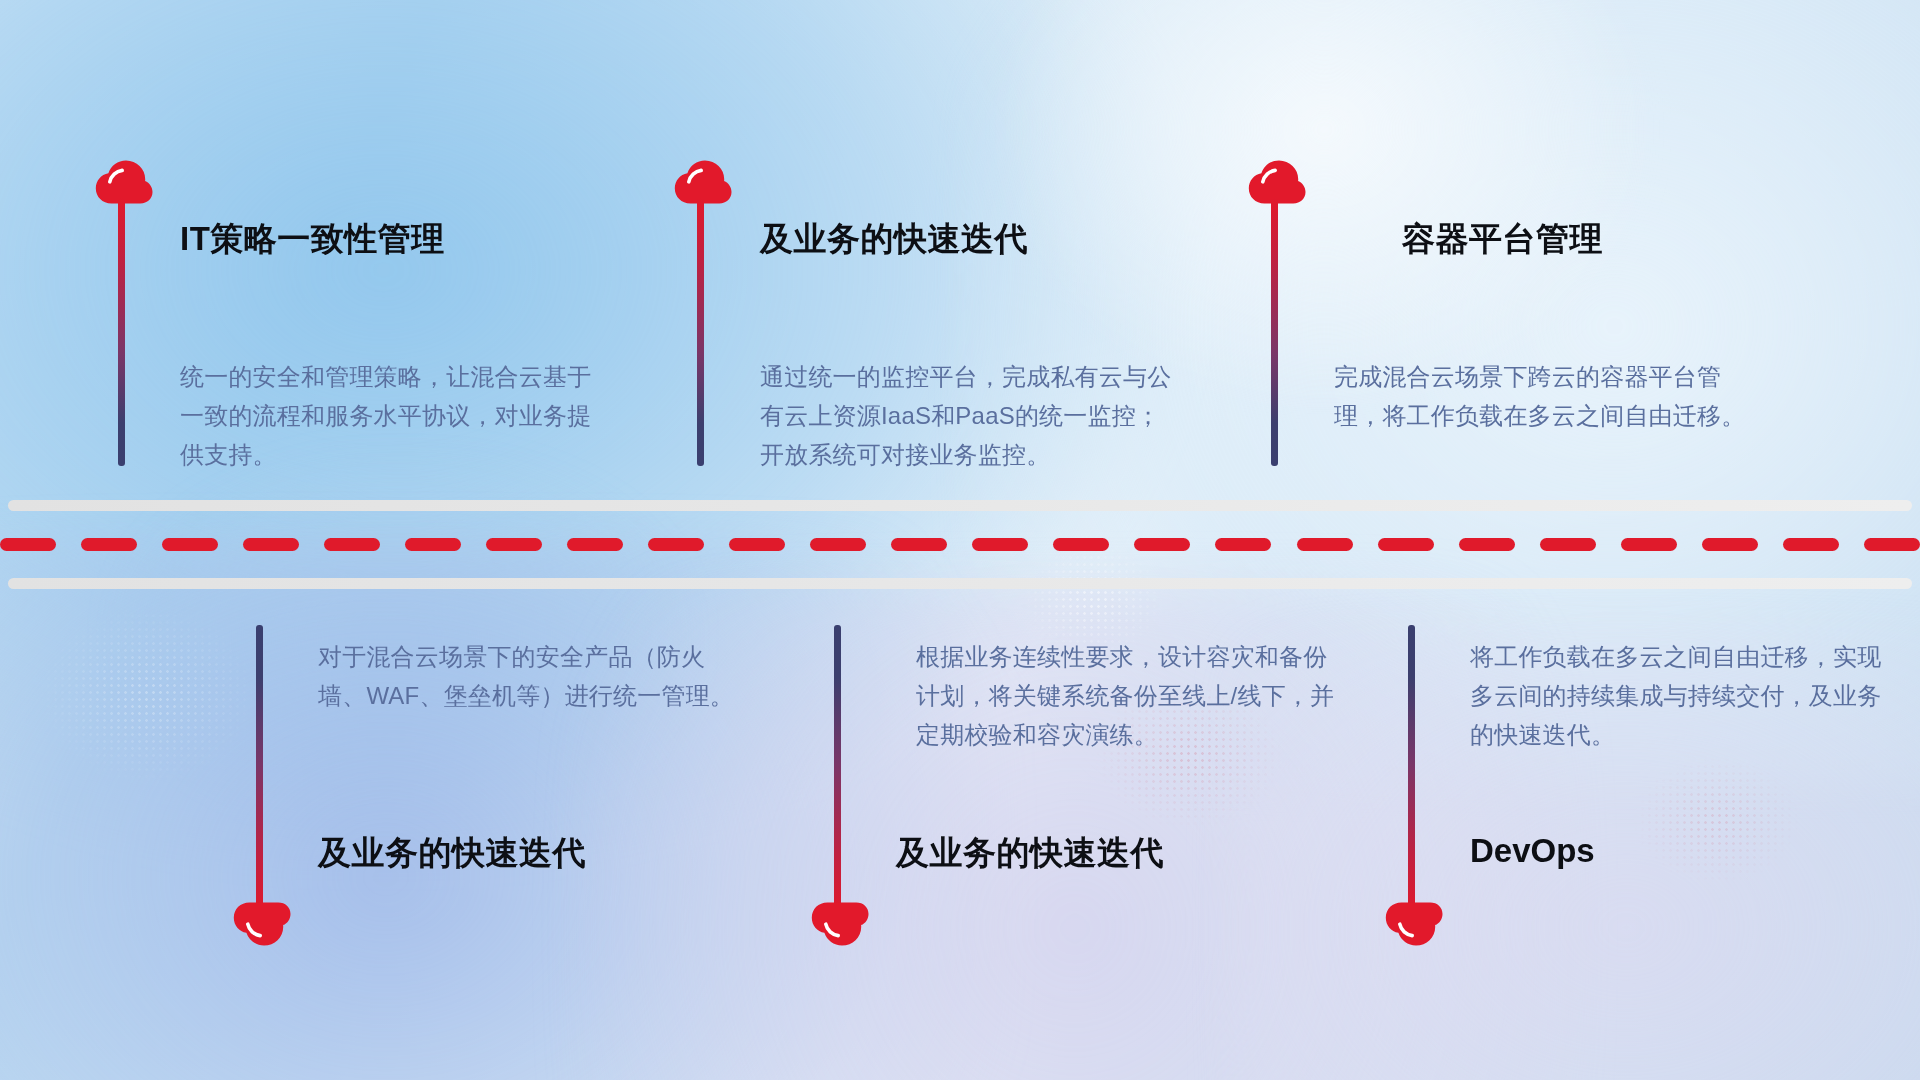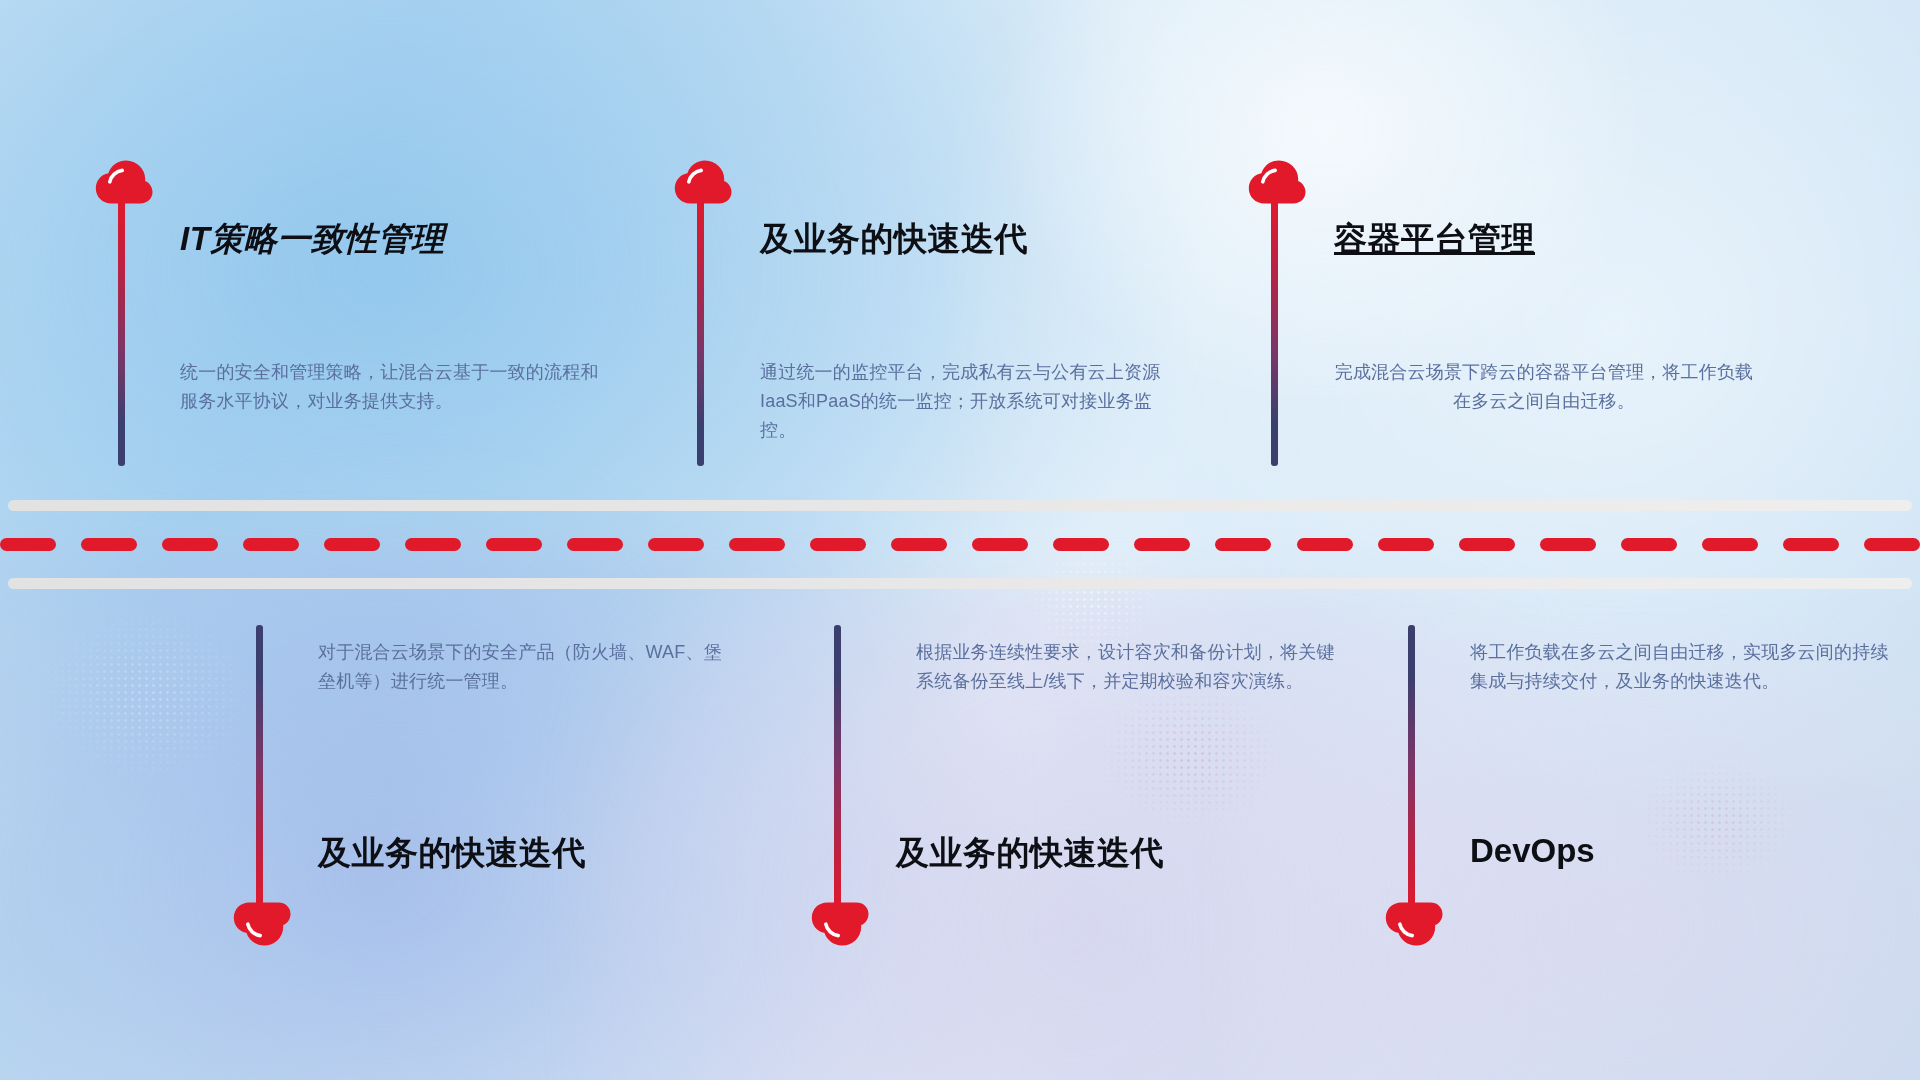--- a/index.html
+++ b/index.html
@@ -80,21 +80,21 @@
   .stem.down{background:linear-gradient(180deg,#e2192b 0%,#c2203f 22%,#7a3668 58%,#3c3f6e 84%,#3a3f6f 100%);}
   .stem.up{background:linear-gradient(180deg,#3a3f6f 0%,#3c3f6e 18%,#7a3668 48%,#c2203f 80%,#e2192b 100%);}
 
   .cloud{position:absolute;width:58px;height:44px;}
   .cloud svg{display:block;width:100%;height:100%;}
 
   .title{position:absolute;font-weight:bold;color:#0d0f14;white-space:nowrap;
          font-size:33px;letter-spacing:.5px;line-height:1;}
   .title.lat{letter-spacing:0px;}
 
-  .body{position:absolute;color:#5a6f9e;font-size:18px;line-height:1.62;
+  .body{position:absolute;color:#5a6f9e;font-size:24px;line-height:1.62;
         width:370px;letter-spacing:.2px;}
 </style>
 </head>
 <body>
 
 <div id="stage">
 
   <div class="bg-base"></div>
   <div class="bg-b1"></div>
   <div class="bg-b2"></div>
@@ -109,21 +109,21 @@
   <div class="speckle sp4"></div>
 
   <div class="item">
     <div class="cloud" style="left:95px;top:160px;">
       <svg viewBox="0 0 58 44" xmlns="http://www.w3.org/2000/svg">
         <path d="M16.5 43.5C7.4 43.5 0.8 37 0.8 28.3c0-7.6 5.3-13.8 12.6-15.1C15.9 5.6 22.9 0.5 31 0.5c10.6 0 19.2 8.3 19.2 18.6 0 0.6 0 1.2-0.1 1.8 4.5 1.9 7.4 6.2 7.4 11.2 0 6.6-5.2 11.4-12.2 11.4z" fill="#e2192b"></path>
         <path d="M14.8 21.8c1.3-6.1 6.3-10.6 12.4-11.4" fill="none" stroke="#ffffff" stroke-width="3.6" stroke-linecap="round"></path>
       </svg>
     </div>
     <div class="stem down" style="left:118px;top:198px;height:268px;"></div>
-    <div class="title" style="left:180px;top:222px;font-style:italic;">IT策略一致性管理</div>
+    <div class="title" style="left:180px;top:222px;">IT策略一致性管理</div>
     <div class="body" style="left:180px;top:358px;width:420px;">统一的安全和管理策略，让混合云基于一致的流程和服务水平协议，对业务提供支持。</div>
   </div>
 
   <div class="item">
     <div class="cloud" style="left:674px;top:160px;">
       <svg viewBox="0 0 58 44" xmlns="http://www.w3.org/2000/svg">
         <path d="M16.5 43.5C7.4 43.5 0.8 37 0.8 28.3c0-7.6 5.3-13.8 12.6-15.1C15.9 5.6 22.9 0.5 31 0.5c10.6 0 19.2 8.3 19.2 18.6 0 0.6 0 1.2-0.1 1.8 4.5 1.9 7.4 6.2 7.4 11.2 0 6.6-5.2 11.4-12.2 11.4z" fill="#e2192b"></path>
         <path d="M14.8 21.8c1.3-6.1 6.3-10.6 12.4-11.4" fill="none" stroke="#ffffff" stroke-width="3.6" stroke-linecap="round"></path>
       </svg>
     </div>
@@ -133,22 +133,22 @@
   </div>
 
   <div class="item">
     <div class="cloud" style="left:1248px;top:160px;">
       <svg viewBox="0 0 58 44" xmlns="http://www.w3.org/2000/svg">
         <path d="M16.5 43.5C7.4 43.5 0.8 37 0.8 28.3c0-7.6 5.3-13.8 12.6-15.1C15.9 5.6 22.9 0.5 31 0.5c10.6 0 19.2 8.3 19.2 18.6 0 0.6 0 1.2-0.1 1.8 4.5 1.9 7.4 6.2 7.4 11.2 0 6.6-5.2 11.4-12.2 11.4z" fill="#e2192b"></path>
         <path d="M14.8 21.8c1.3-6.1 6.3-10.6 12.4-11.4" fill="none" stroke="#ffffff" stroke-width="3.6" stroke-linecap="round"></path>
       </svg>
     </div>
     <div class="stem down" style="left:1271px;top:198px;height:268px;"></div>
-    <div class="title" style="left:1334px;top:222px;text-decoration:underline;">容器平台管理</div>
-    <div class="body" style="left:1334px;top:358px;width:420px;text-align:center;">完成混合云场景下跨云的容器平台管理，将工作负载在多云之间自由迁移。</div>
+    <div class="title" style="left:1402px;top:222px;">容器平台管理</div>
+    <div class="body" style="left:1334px;top:358px;width:420px;">完成混合云场景下跨云的容器平台管理，将工作负载在多云之间自由迁移。</div>
   </div>
 
   <div class="divider">
     <div class="bar bar-top"></div>
     <div class="dash-line" id="dash-line">
         <div class="seg" style="width: 56px; background: rgb(224, 26, 43); margin-right: 25.0435px;"></div>
         <div class="seg" style="width: 56px; background: rgb(224, 26, 43); margin-right: 25.0435px;"></div>
         <div class="seg" style="width: 56px; background: rgb(224, 26, 43); margin-right: 25.0435px;"></div>
         <div class="seg" style="width: 56px; background: rgb(224, 26, 43); margin-right: 25.0435px;"></div>
         <div class="seg" style="width: 56px; background: rgb(224, 26, 43); margin-right: 25.0435px;"></div>

